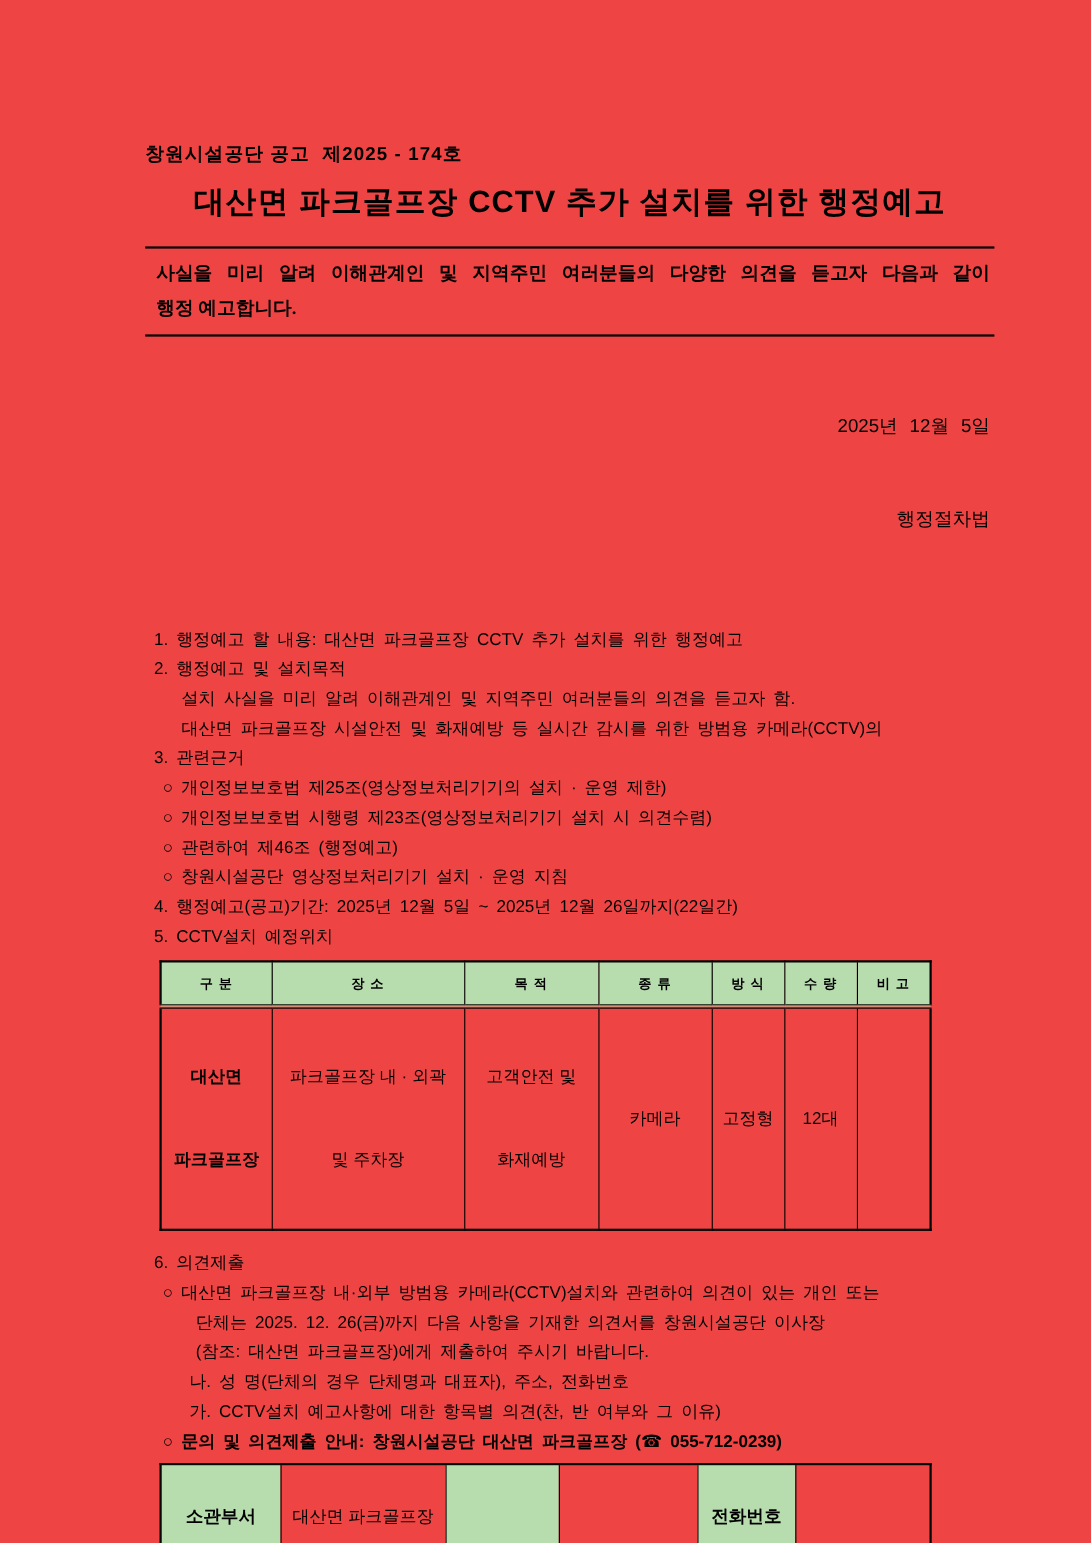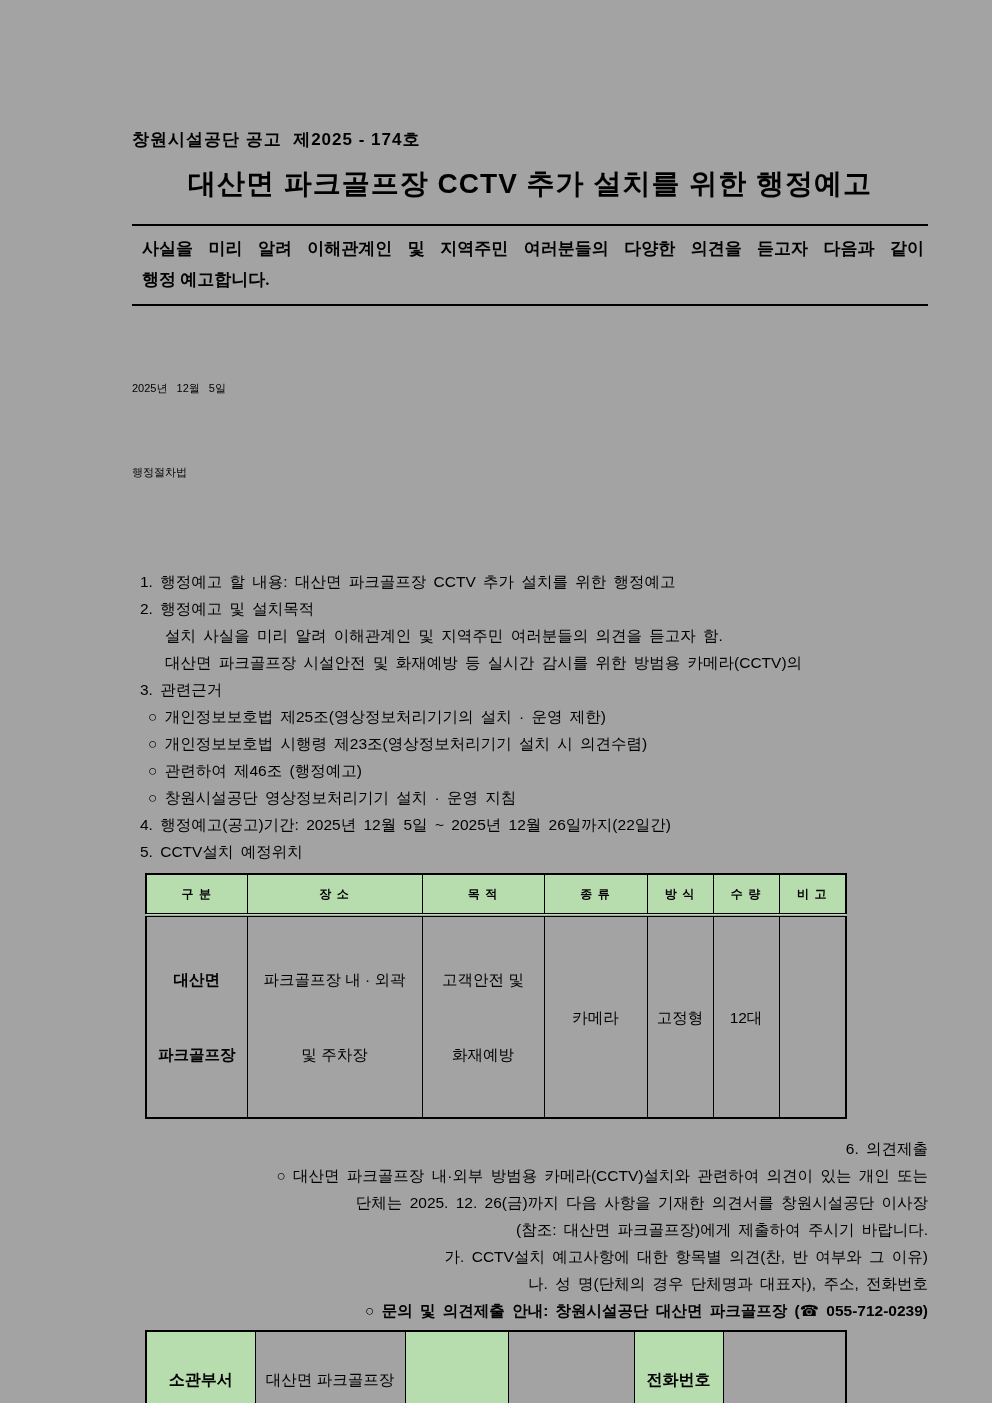--- a/index.html
+++ b/index.html
@@ -1,36 +1,36 @@
 <!DOCTYPE html>
 <html style="--green: #b7dcae;"><head>
 <meta charset="utf-8">
 <style>
   html,body{margin:0;padding:0;background:#fff;}
   body{
     width:992px;height:1403px;overflow:hidden;color:#000;
     font-family:"Liberation Sans","DejaVu Sans",sans-serif;
   }
-  .page{box-sizing:border-box;width:992px;height:1403px;padding:130px 64px 0 132px;background:#a3a3a3;}
+  .page{box-sizing:border-box;width:992px;height:1403px;padding:130px 88px 0 132px;background:#ef4444;}
 
   .doc-no{
     font-weight:bold;font-size:17px;line-height:20px;white-space:pre-wrap;letter-spacing:1px;
   }
   .title{
     margin-top:18px;text-align:center;font-weight:bold;font-size:28px;line-height:32px;letter-spacing:1px;white-space:pre-wrap;
   }
   .intro{
     margin-top:24px;border-top:2px solid #000;border-bottom:2px solid #000;
     padding:7px 4px 9px 10px;
     font-family:"Liberation Serif","DejaVu Serif",serif;font-weight:bold;font-size:17px;line-height:31px;
   }
   .intro .iline{white-space:pre-wrap;}
   .intro .j{text-align:justify;text-align-last:justify;}
   .dateline{
-    margin-top:12px;font-size:11px;line-height:28px;padding-right:4px;word-spacing:6px;white-space:pre-wrap;
+    margin-top:12px;text-align:right;font-size:17px;line-height:28px;padding-right:4px;word-spacing:6px;white-space:pre-wrap;
   }
   .body-list{margin-top:26px;font-size:15.5px;line-height:27px;}
   .bline{white-space:pre-wrap;word-spacing:3px;}
   .l-num{padding-left:8px;}
   .l-circ{padding-left:16px;}
   .l-sub{padding-left:33px;}
   .l-sub6{padding-left:46px;}
   .l-gana{padding-left:40px;}
   .bold{font-weight:bold;}
 
@@ -38,21 +38,21 @@
   td,th{border:1px solid #000;text-align:center;vertical-align:middle;padding:0;white-space:pre-wrap;}
   .t1{margin-top:8px;}
   .t1 th{
     background:var(--green,#b7dcae);font-weight:bold;font-size:12px;height:38px;
     border-bottom:4px double #000;letter-spacing:1px;
   }
   .t1 td{height:64px;font-size:15.5px;line-height:25px;}
   .t2{margin-top:6px;}
   .t2 td{height:55px;font-size:15.5px;line-height:24px;}
   .t2 .lab{background:var(--green,#b7dcae);font-weight:bold;font-size:16px;}
-  .sec6{margin-top:16px;font-size:15.5px;line-height:27px;text-align:right;}
+  .sec6{margin-top:16px;font-size:15.5px;line-height:27px;}
   .cell-line{display:block;}
 </style>
 </head>
 <body>
 
 <div class="page">
 
   <div class="doc-no">창원시설공단 공고  제2025 - 174호</div>
 
   <div class="title">대산면 파크골프장 CCTV 추가 설치를 위한 행정예고</div>
@@ -120,22 +120,22 @@
       <td></td>
     </tr>
   </tbody>
     </table>
 
   <div class="sec6">
     <div class="bline l-num">6. 의견제출</div>
     <div class="bline l-circ">○ 대산면 파크골프장 내·외부 방범용 카메라(CCTV)설치와 관련하여 의견이 있는 개인 또는</div>
     <div class="bline l-sub6">단체는 2025. 12. 26(금)까지 다음 사항을 기재한 의견서를 창원시설공단 이사장</div>
     <div class="bline l-sub6">(참조: 대산면 파크골프장)에게 제출하여 주시기 바랍니다.</div>
+    <div class="bline l-gana">나. 성 명(단체의 경우 단체명과 대표자), 주소, 전화번호</div>
     <div class="bline l-gana">가. CCTV설치 예고사항에 대한 항목별 의견(찬, 반 여부와 그 이유)</div>
-    <div class="bline l-gana">나. 성 명(단체의 경우 단체명과 대표자), 주소, 전화번호</div>
     <div class="bline l-circ bold">○ 문의 및 의견제출 안내: 창원시설공단 대산면 파크골프장 (☎ 055-712-0239)</div>
   </div>
 
   <table class="t2">
     <colgroup>
       <col style="width:109px">
         <col style="width:150px">
         <col style="width:103px">
       <col style="width:126px">
         <col style="width:89px">

